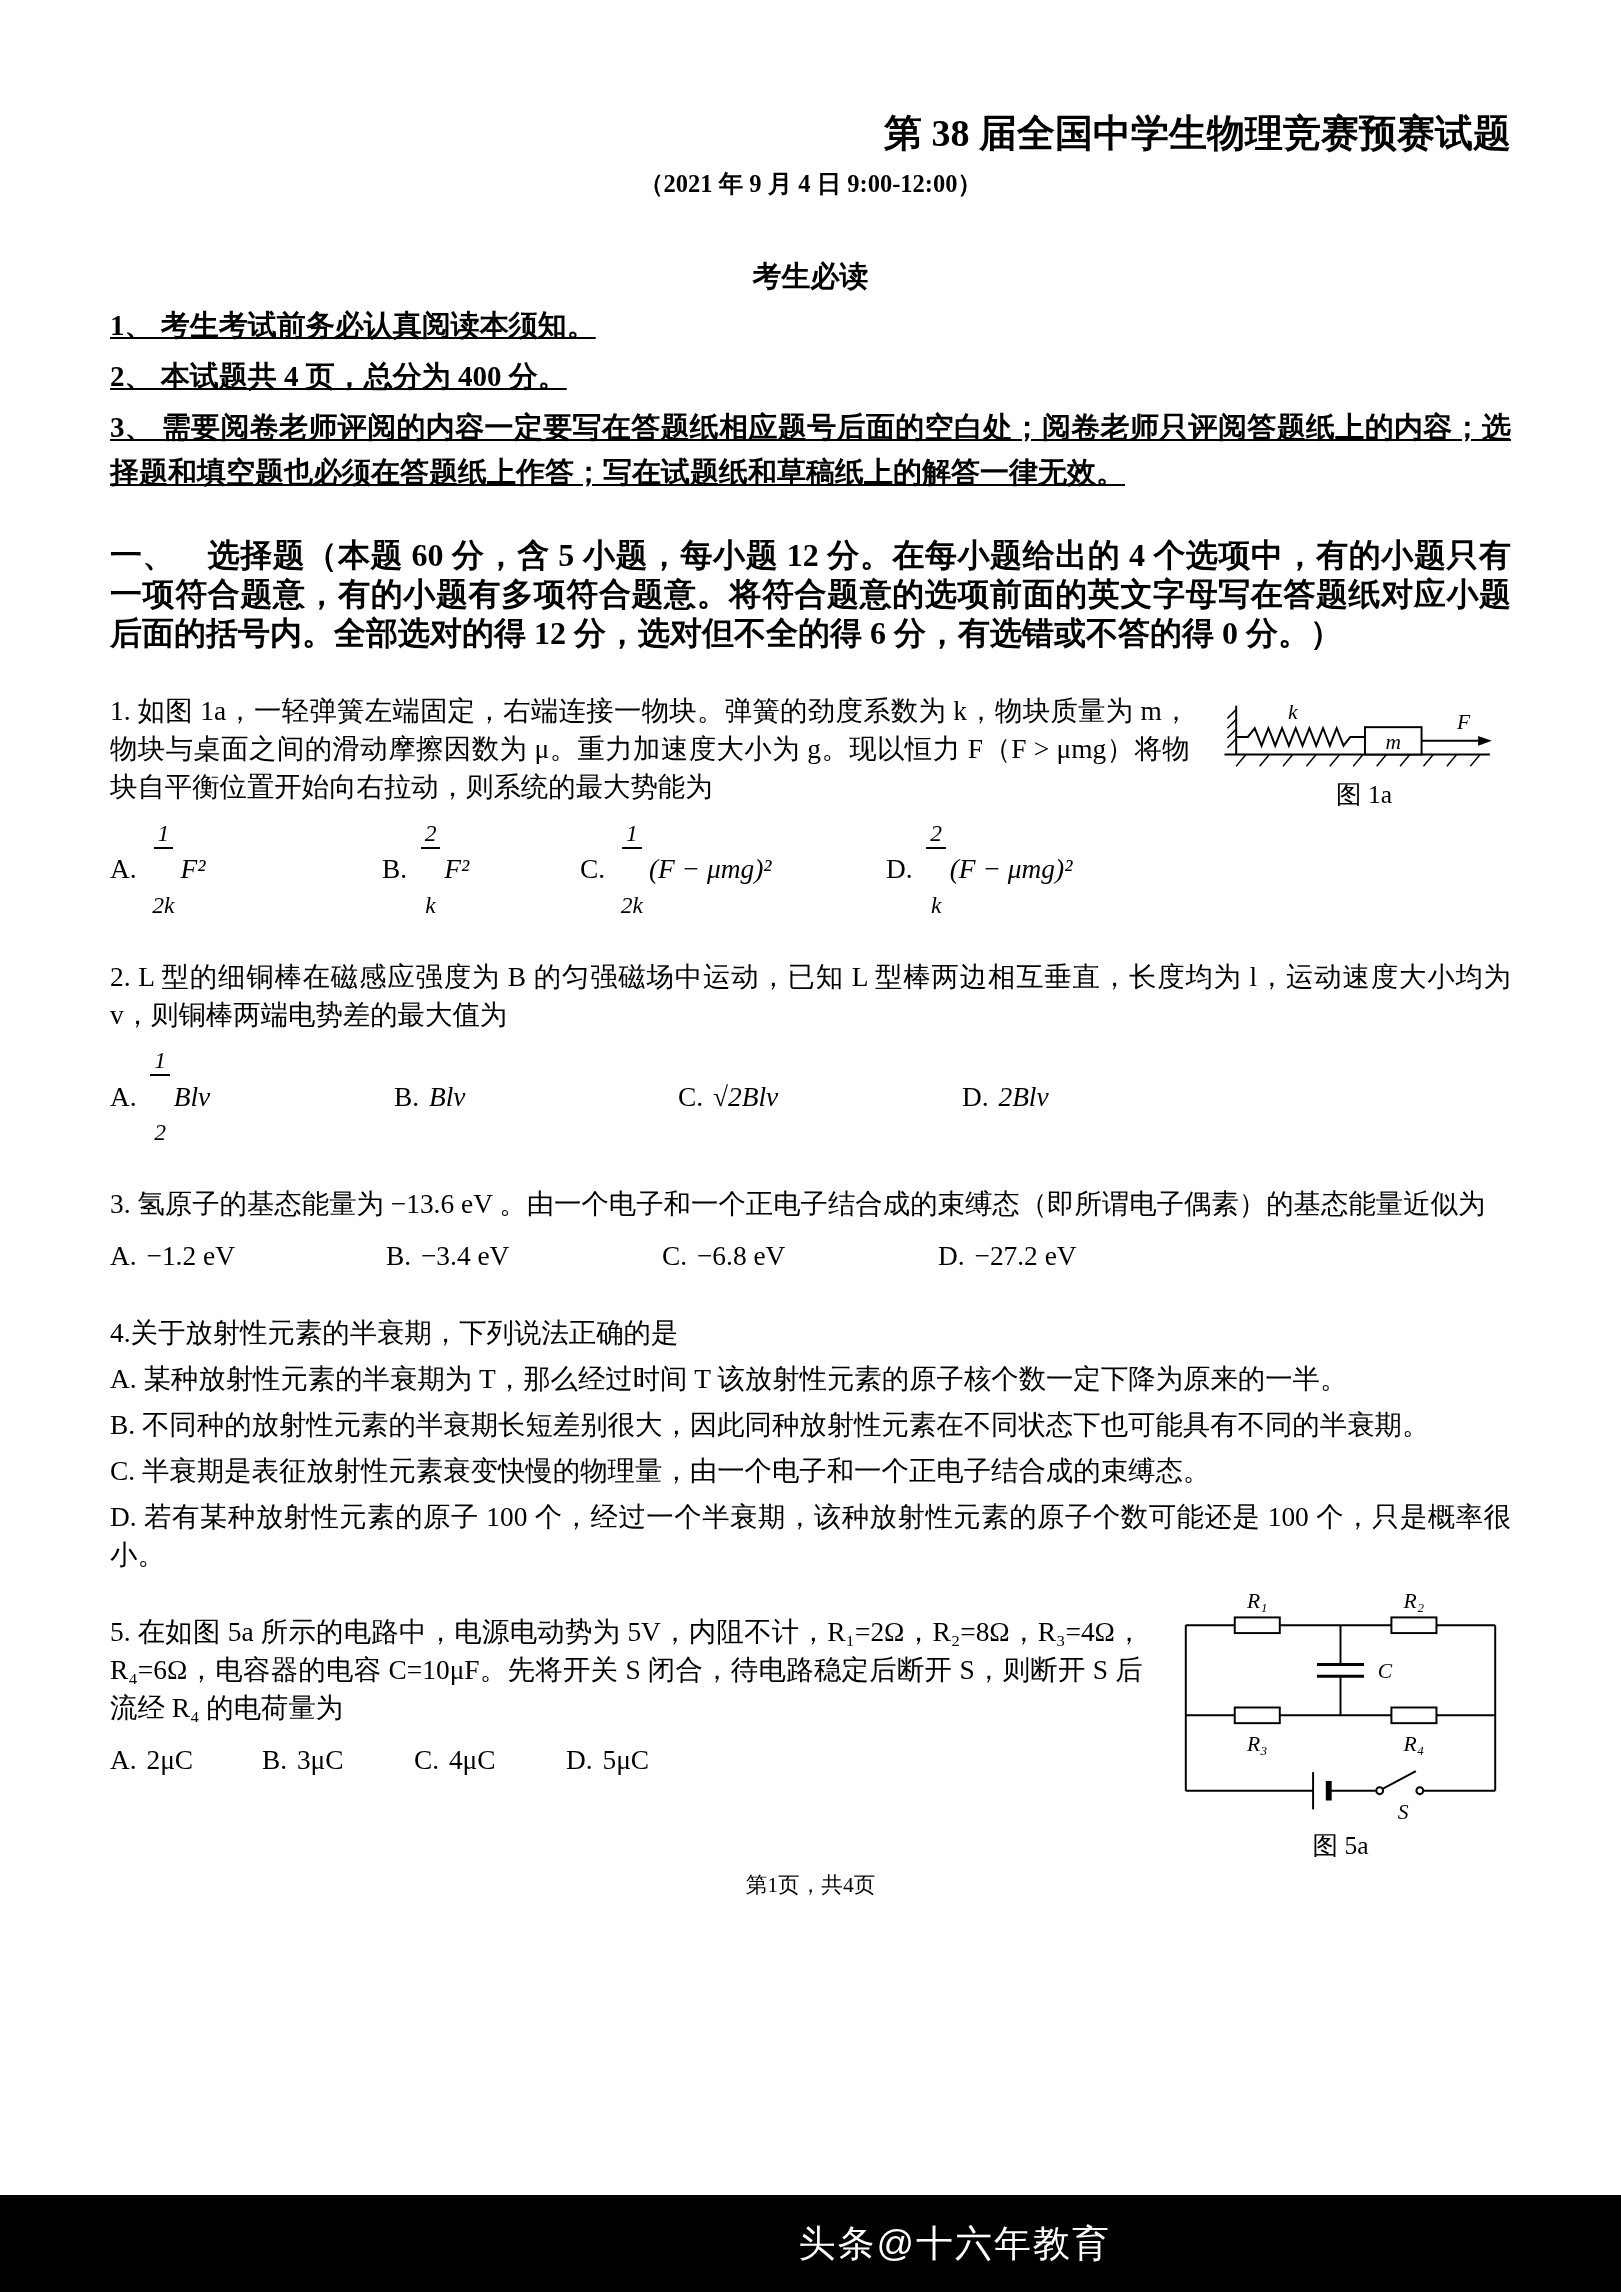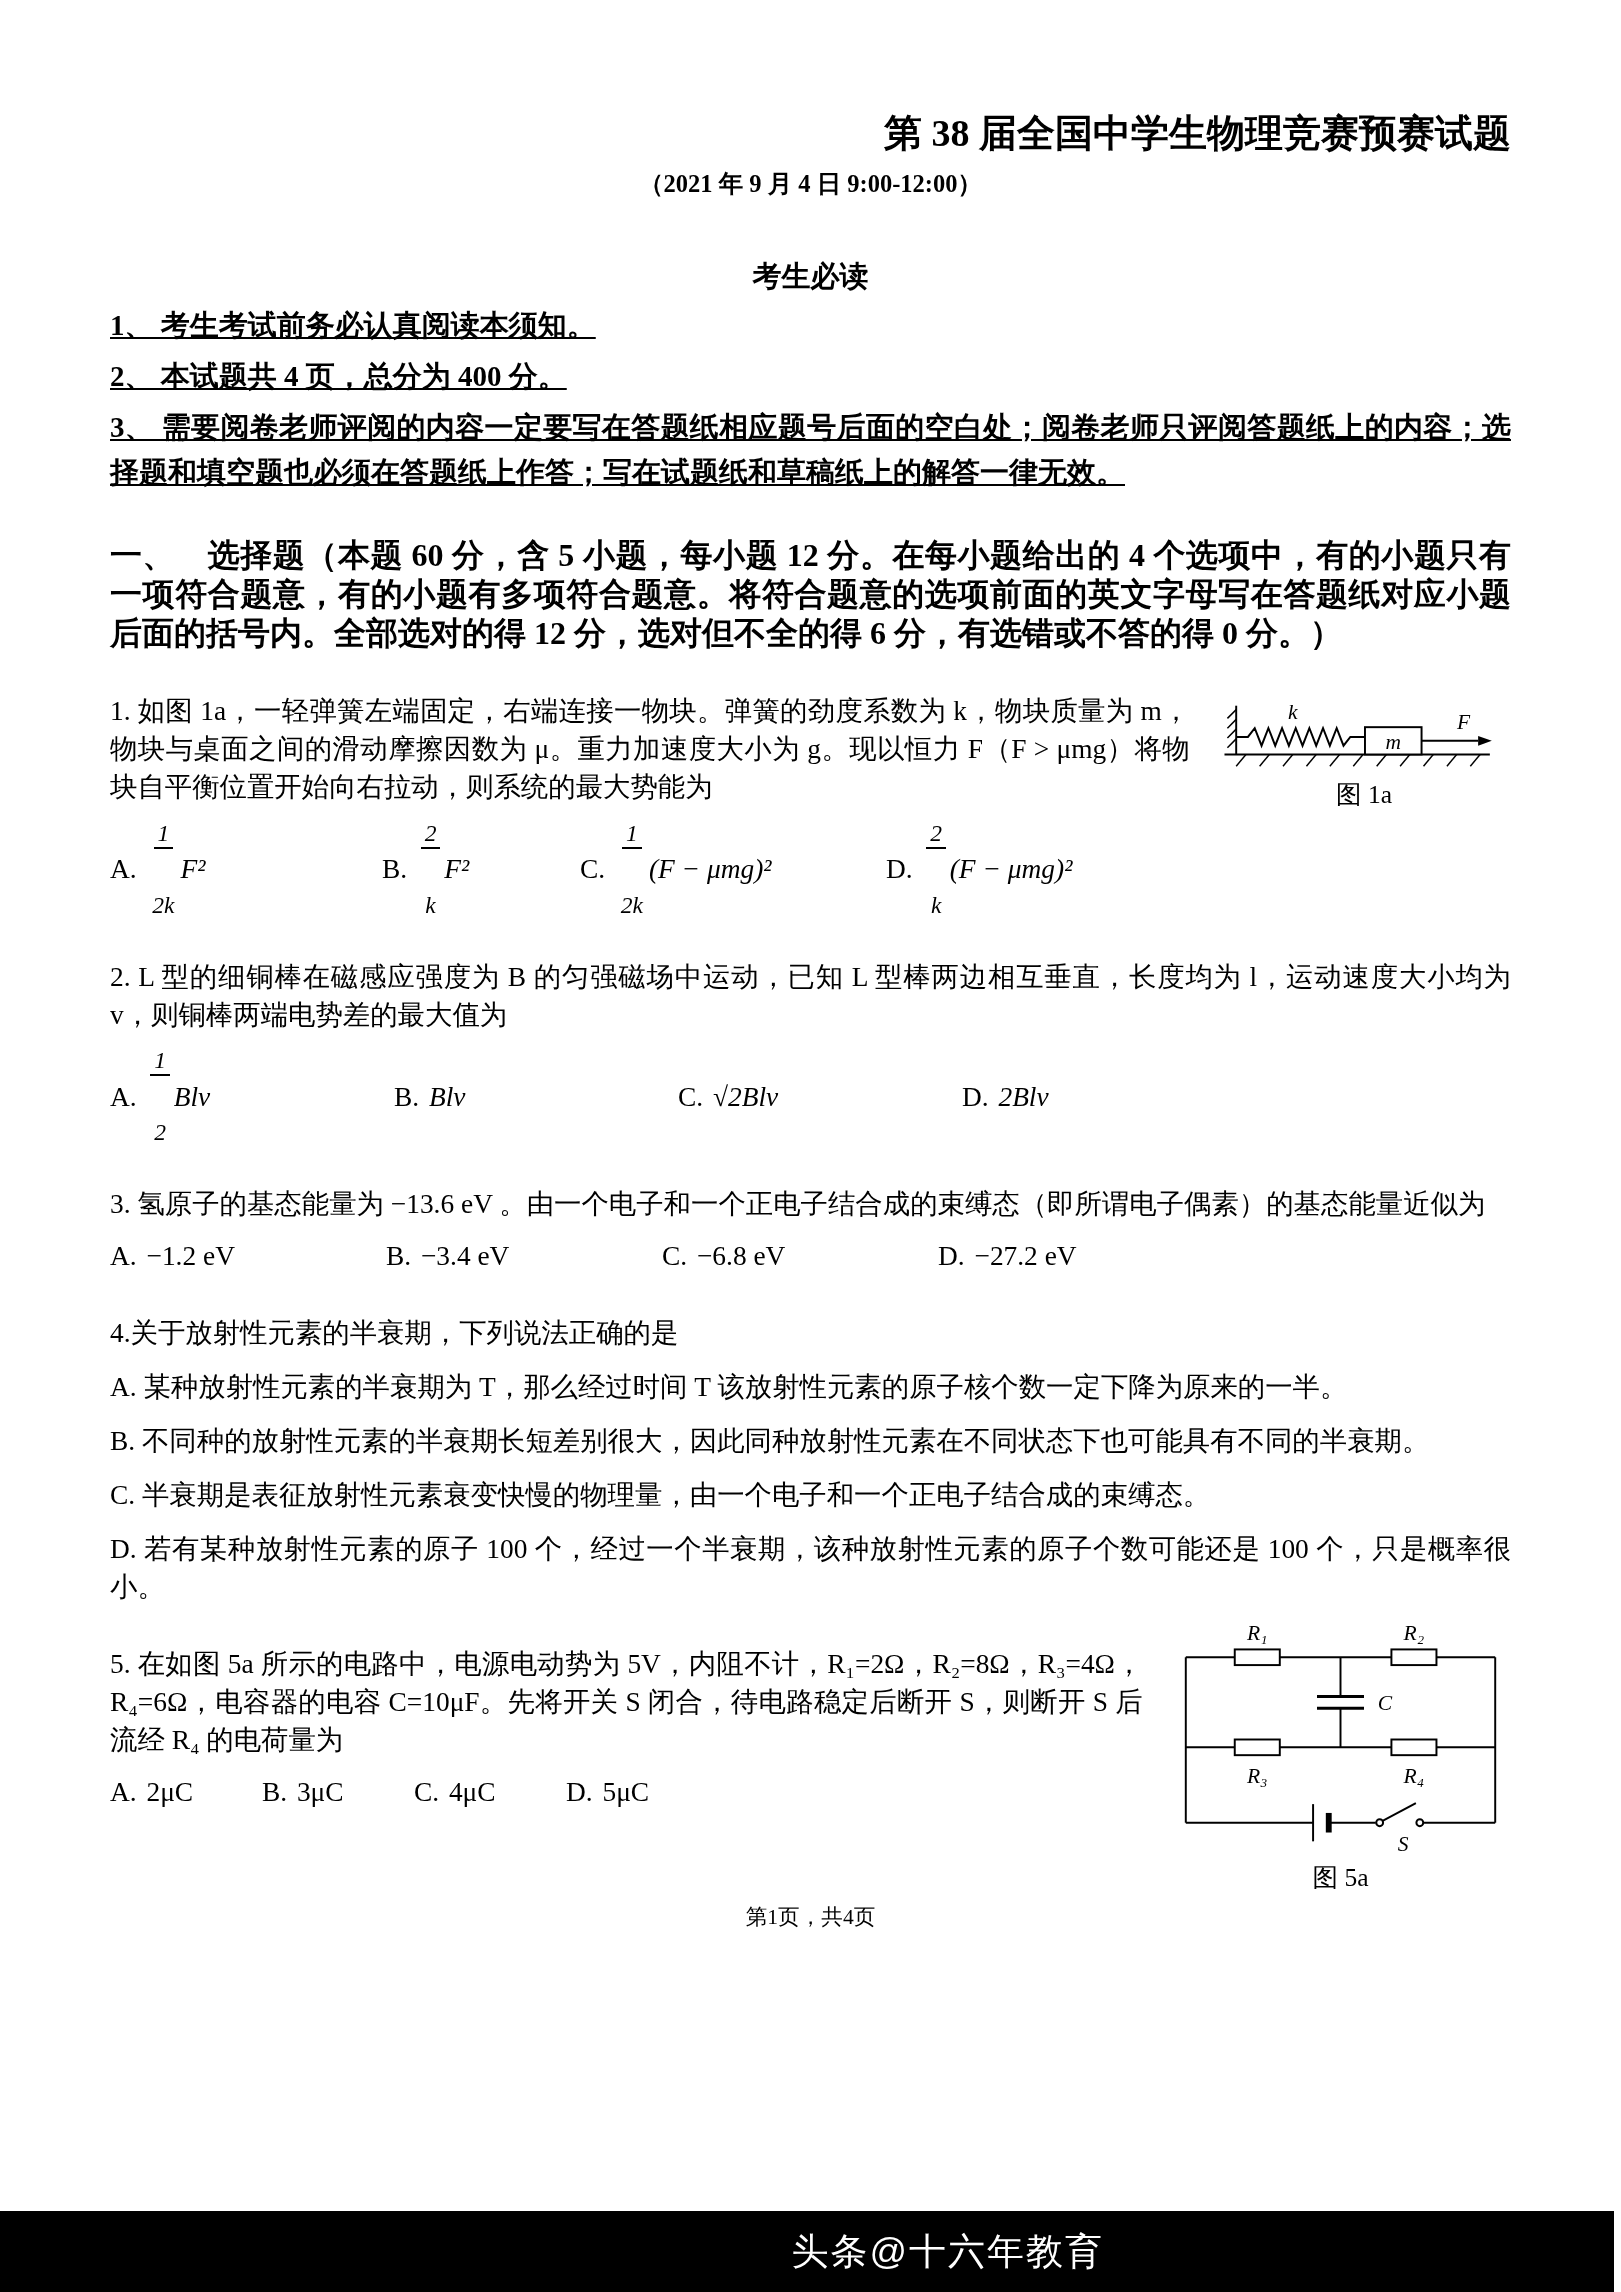--- a/index.html
+++ b/index.html
@@ -81,21 +81,21 @@
   .options-q1 .opt:nth-child(1){ width: 272px; }
   .options-q1 .opt:nth-child(2){ width: 198px; }
   .options-q1 .opt:nth-child(3){ width: 306px; }
   .options-q2 .opt{ width: 284px; }
   .options-q3 .opt{ width: 276px; }
   .options-q5 .opt{ width: 152px; }
 
   .q4-option {
     font-size: 27.4px;
     line-height: 38px;
-    margin-top: 16px;
+    margin-top: 8px;
     text-align: justify;
   }
 
   .fig {
     float: right;
     text-align: center;
     margin-left: 27.4px;
     margin-bottom: 5.9px;
   }
   .fig-1a { width: 294px; margin-top: 2px; }
@@ -111,22 +111,22 @@
 
   .footer {
     clear: both;
     text-align: center;
     font-size: 21.6px;
     margin-top: 33px;
   }
 
   .watermark-bar {
     position: absolute;
-    left: 0; right: 7px; bottom: 0;
-    height: 82px;
+    left: 0; right: 0; bottom: 0;
+    height: 98px;
     background: #000;
   }
   .watermark-text {
     position: absolute;
     right: 510px;
     top: 50%;
     transform: translateY(-50%);
     color: #fff;
     font-size: 37px;
     letter-spacing: 2px;

